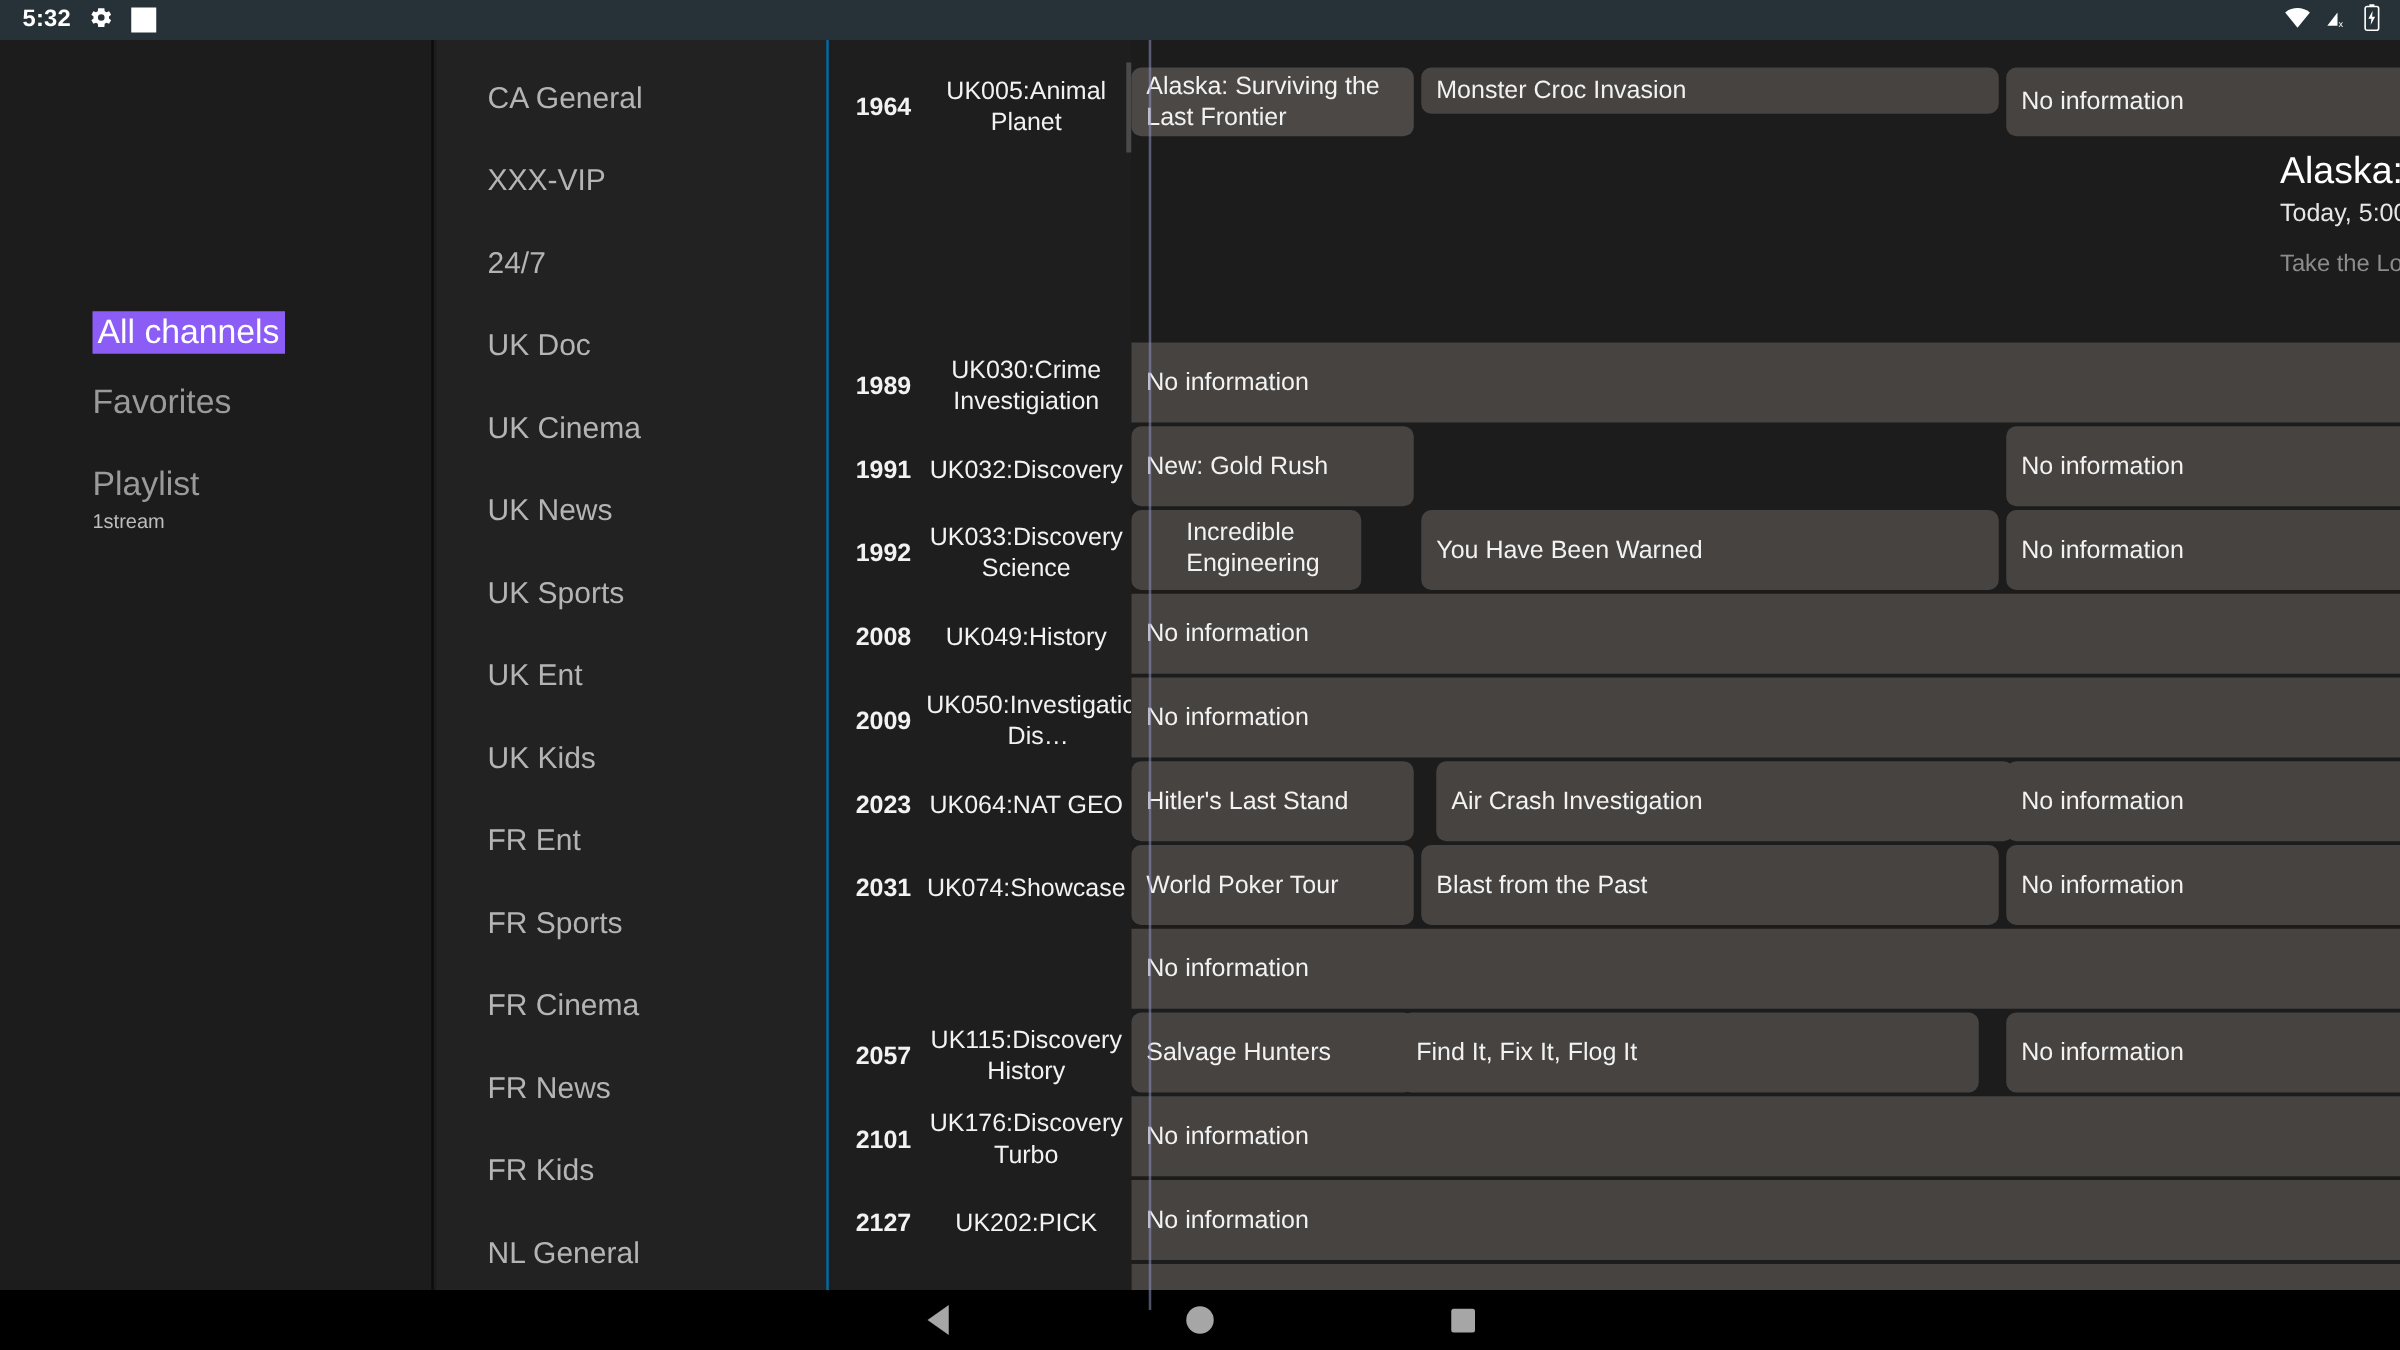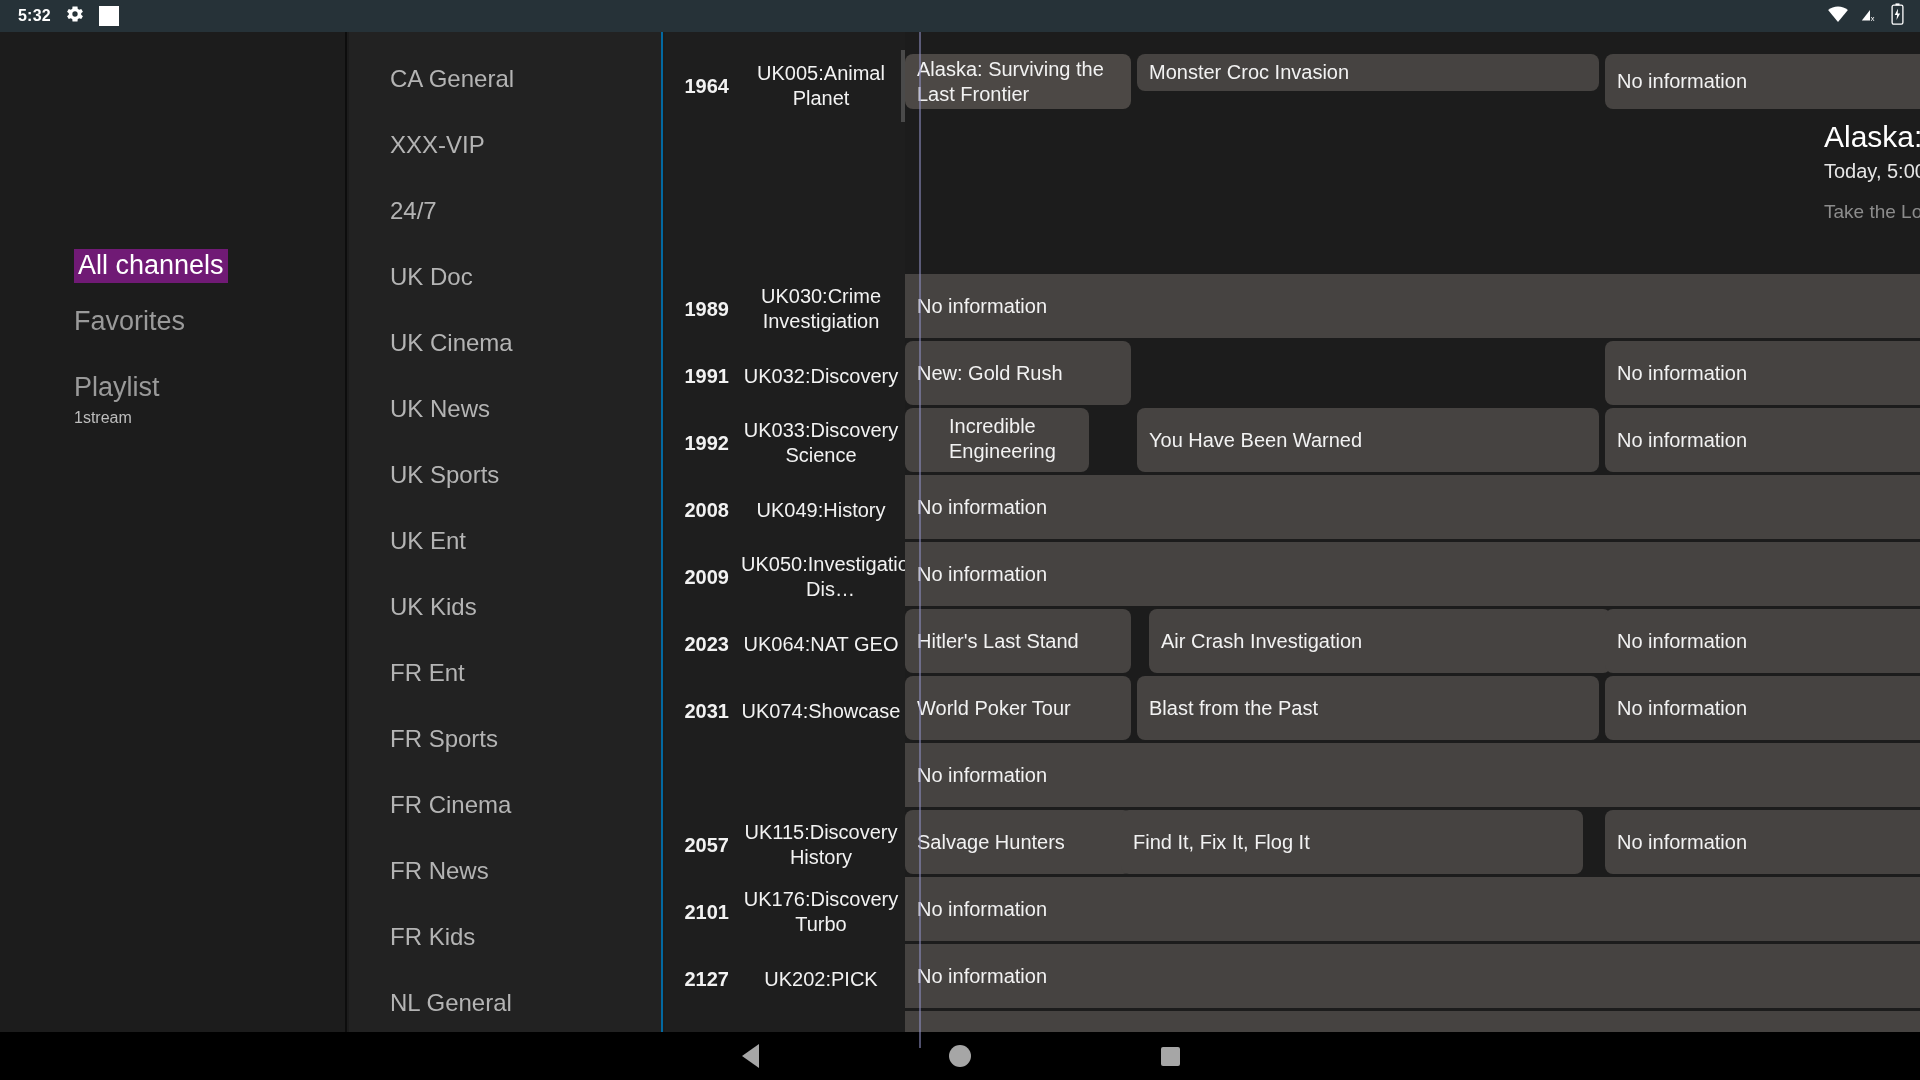--- a/index.html
+++ b/index.html
@@ -12,37 +12,37 @@
   }
   #root { position: relative; width: 1920px; height: 1080px; background: #1c1c1c; }
 
   
   .statusbar {
     position: absolute; left: 0; top: 0; width: 1920px; height: 32px;
     background: #263238; color: #ffffff;
     display: flex; align-items: center;
   }
   .sb-left { display: flex; align-items: center; gap: 14px; padding-left: 18px; }
-  .sb-clock { font-size: 16px; font-weight: 700; letter-spacing: .2px; }
+  .sb-clock { font-size: 19px; font-weight: 700; letter-spacing: .2px; }
   .sb-right { margin-left: auto; display: flex; align-items: center; gap: 11px; padding-right: 16px; }
   .ico { display: inline-block; }
 
   
   .body { position: absolute; left: 0; top: 32px; width: 1920px; height: 1016px; background: #1c1c1c; }
 
   
   .sidebar {
     position: absolute; left: 0; top: 0; width: 347px; height: 1016px;
     background: #1c1c1c;
     border-right: 2px solid #0d0d0d;
   }
   .sb-item { position: absolute; left: 74px; }
   .sb-item .lbl { font-size: 27px; line-height: 36px; color: #9a9a9a; white-space: nowrap; }
   .sb-item.selected .lbl {
-    color: #ffffff; background: #701a75; padding: 1px 4px 3px 4px;
+    color: #ffffff; background: #8b5cf6; padding: 1px 4px 3px 4px;
   }
   .sb-sub { font-size: 16px; color: #bdbdbd; margin-top: 4px; }
 
   
   .groups {
     position: absolute; left: 349px; top: 0; width: 314px; height: 1016px;
     background: #222222; border-right: 2px solid #0369a1;
     overflow: hidden;
   }
   .group-item {

